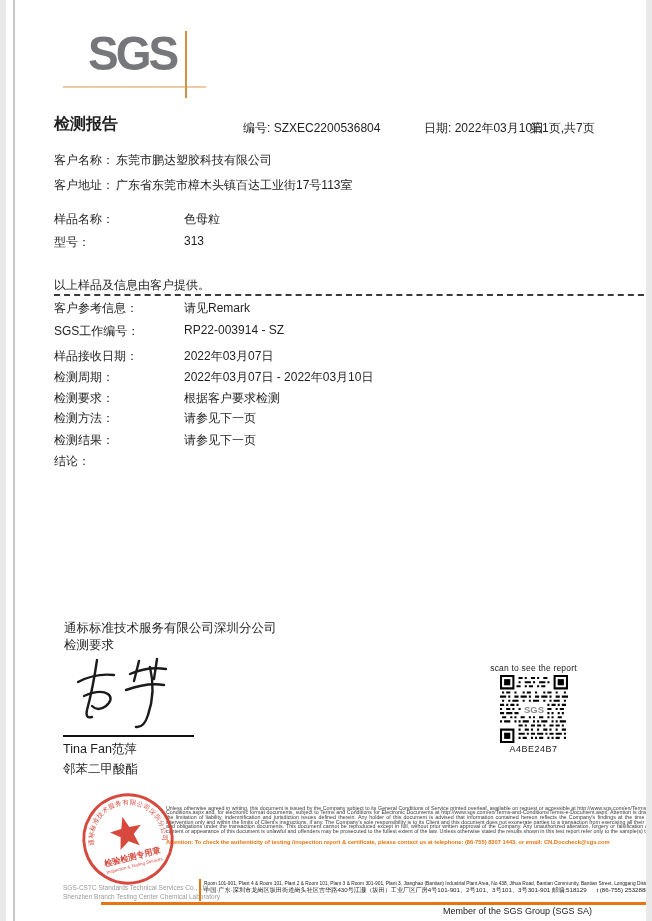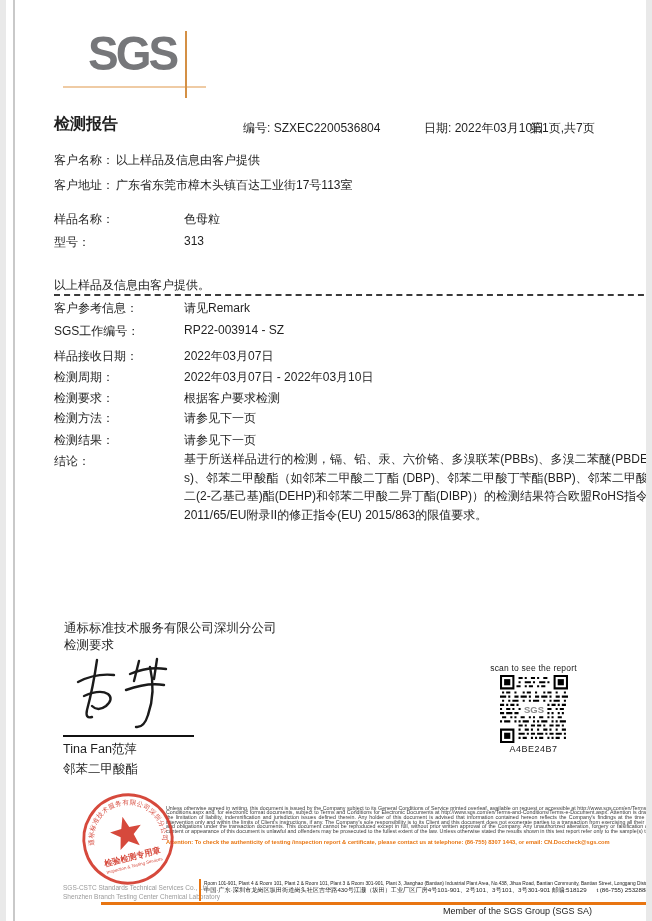--- a/index.html
+++ b/index.html
@@ -75,21 +75,21 @@
     <span>编号:</span>
     <span>SZXEC2200536804</span>
   </div>
   <div class="hdr hdr-date">
     <span>日期:</span>
     <span>2022年03月10日</span>
   </div>
   <div class="hdr hdr-page">第1页,共7页</div>
 
   <div class="lbl r-cname">客户名称：</div>
-  <div class="val v1 r-cname">以上样品及信息由客户提供</div>
+  <div class="val v1 r-cname">东莞市鹏达塑胶科技有限公司</div>
   <div class="lbl r-caddr">客户地址：</div>
   <div class="val v1 r-caddr">广东省东莞市樟木头镇百达工业街17号113室</div>
 
   <div class="lbl r-sname">样品名称：</div>
   <div class="val v2 r-sname">色母粒</div>
   <div class="lbl r-model">型号：</div>
   <div class="val v2 r-model">313</div>
   <div class="lbl r-ref">客户参考信息：</div>
   <div class="val v2 r-ref">请见Remark</div>
   <div class="lbl r-note">以上样品及信息由客户提供。</div>
@@ -103,21 +103,20 @@
   <div class="lbl r-j2">检测周期：</div>
   <div class="val v2 r-j2">2022年03月07日 - 2022年03月10日</div>
   <div class="lbl r-j3">检测要求：</div>
   <div class="val v2 r-j3">根据客户要求检测</div>
   <div class="lbl r-j4">检测方法：</div>
   <div class="val v2 r-j4">请参见下一页</div>
   <div class="lbl r-j5">检测结果：</div>
   <div class="val v2 r-j5">请参见下一页</div>
 
   <div class="lbl r-concl-lbl">结论：</div>
-  <div class="concl">基于所送样品进行的检测，镉、铅、汞、六价铬、多溴联苯(PBBs)、多溴二苯醚(PBDEs)、邻苯二甲酸酯（如邻苯二甲酸二丁酯 (DBP)、邻苯二甲酸丁苄酯(BBP)、邻苯二甲酸二(2-乙基己基)酯(DEHP)和邻苯二甲酸二异丁酯(DIBP)）的检测结果符合欧盟RoHS指令2011/65/EU附录II的修正指令(EU) 2015/863的限值要求。</div>
 
   <div class="sig-company">通标标准技术服务有限公司深圳分公司</div>
   <div class="sig-auth">检测要求</div>
 
   <svg class="sig-svg" width="145" height="84" viewBox="0 0 145 84">
     <g fill="none" stroke="#1b1b1b" stroke-width="2.4" stroke-linecap="round" stroke-linejoin="round">
       <path d="M14,30 q17,-9 36,-7"></path>
       <path d="M33,8 q-4,28 -10,50 q-2,9 5,7"></path>
       <path d="M20,44 q16,-7 24,-2 q6,5 -2,12 q-8,6 -14,0"></path>
       <path d="M66,22 q18,-8 36,-5"></path>

